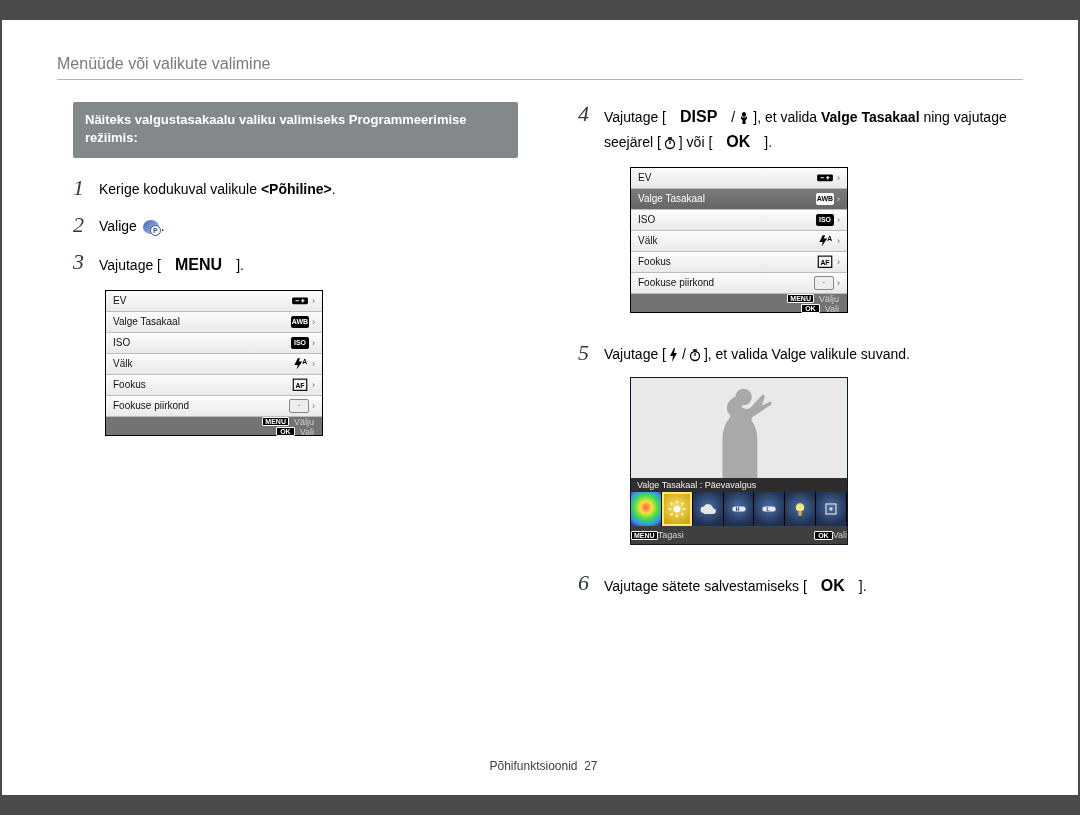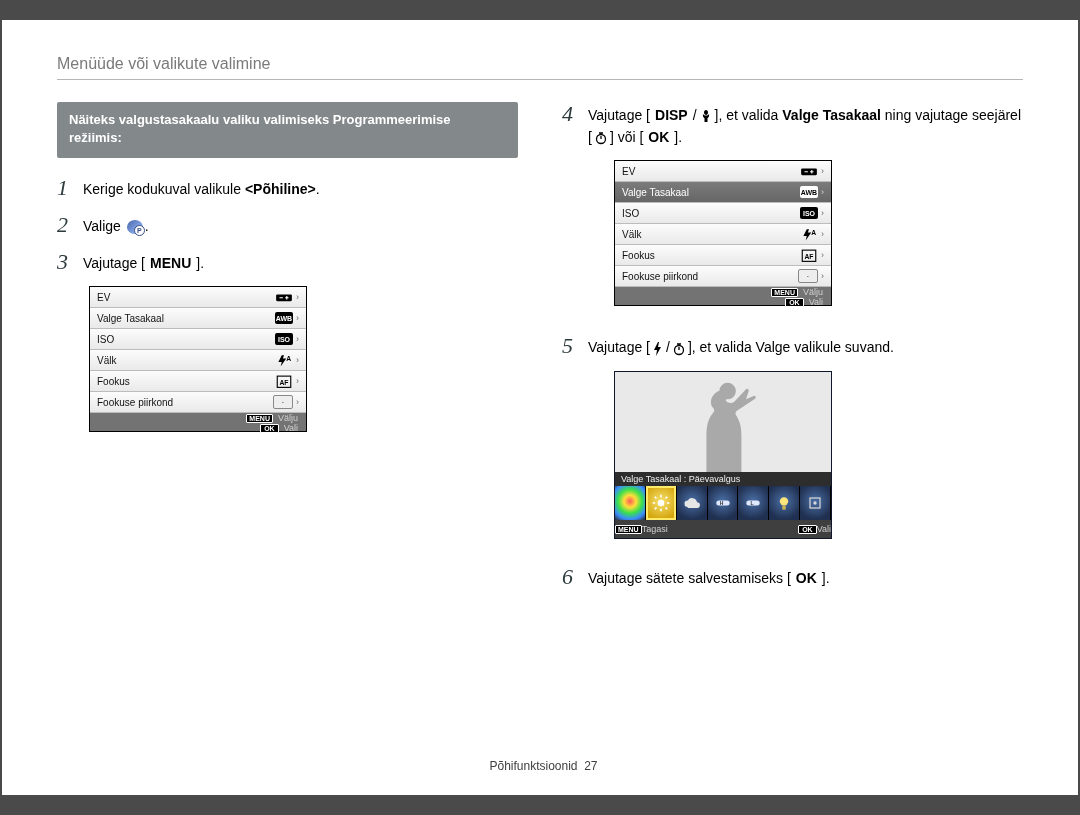--- a/index.html
+++ b/index.html
@@ -29,20 +29,21 @@
     border: none;
     border-top: 1px solid #b5b5b5;
     margin: 0 0 22px 0;
   }
   .columns {
     display: flex;
     gap: 44px;
   }
   .col {
     flex: 1;
+    margin-left: 16px;
   }
   .intro-box {
     background: #83888a;
     color: #fff;
     padding: 9px 12px 11px 12px;
     font-size: 13px;
     font-weight: bold;
     line-height: 1.4;
     border-radius: 2px;
     margin-bottom: 18px;
@@ -96,22 +97,22 @@
     font-size:7px;
     font-weight:bold;
     color:#3a4e8a;
     text-align:center;
     line-height:9px;
   }
   .key {
     display:inline-block;
     font-family: Arial,sans-serif;
     font-weight: bold;
-    font-size: 14px;
-    padding: 0 5px;
+    font-size: 16px;
+    padding: 0 14px;
   }
   
   .menu-screenshot {
     width: 216px;
     margin: 8px 0 0 32px;
     border: 1px solid #000;
     font-size: 10px;
   }
   .menu-screenshot.right { margin-left: 52px; }
   .mrow {

